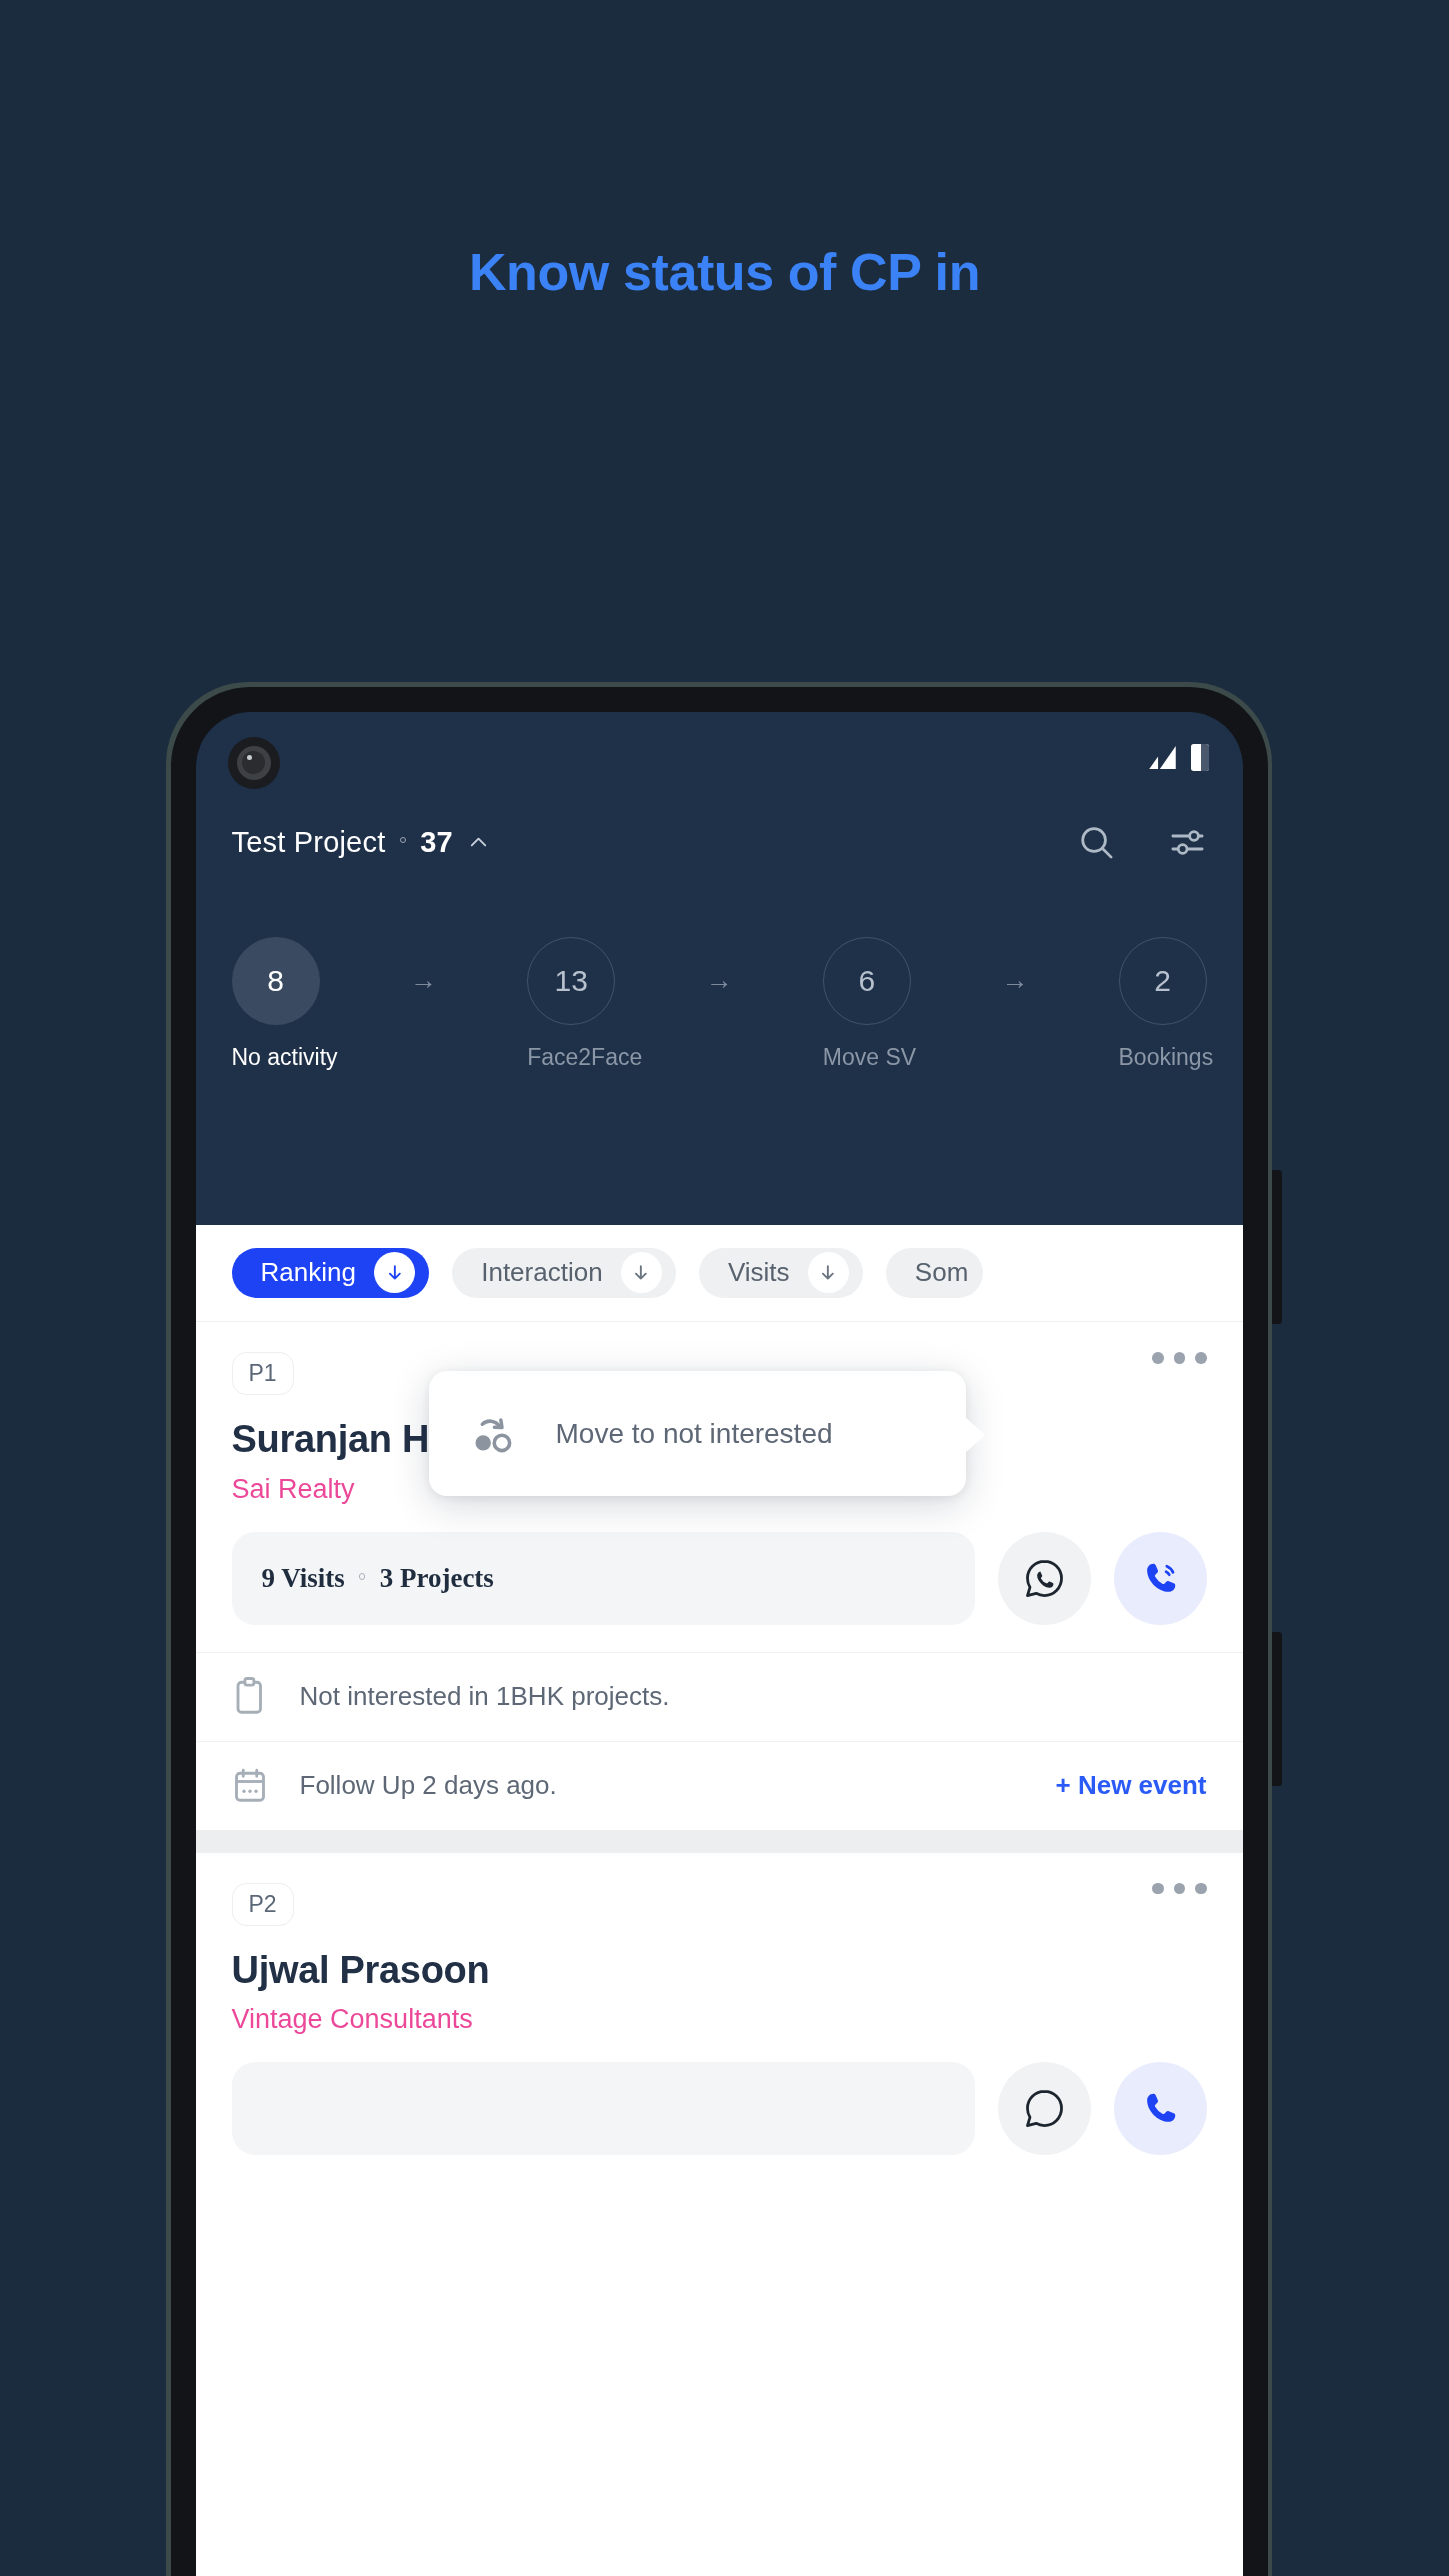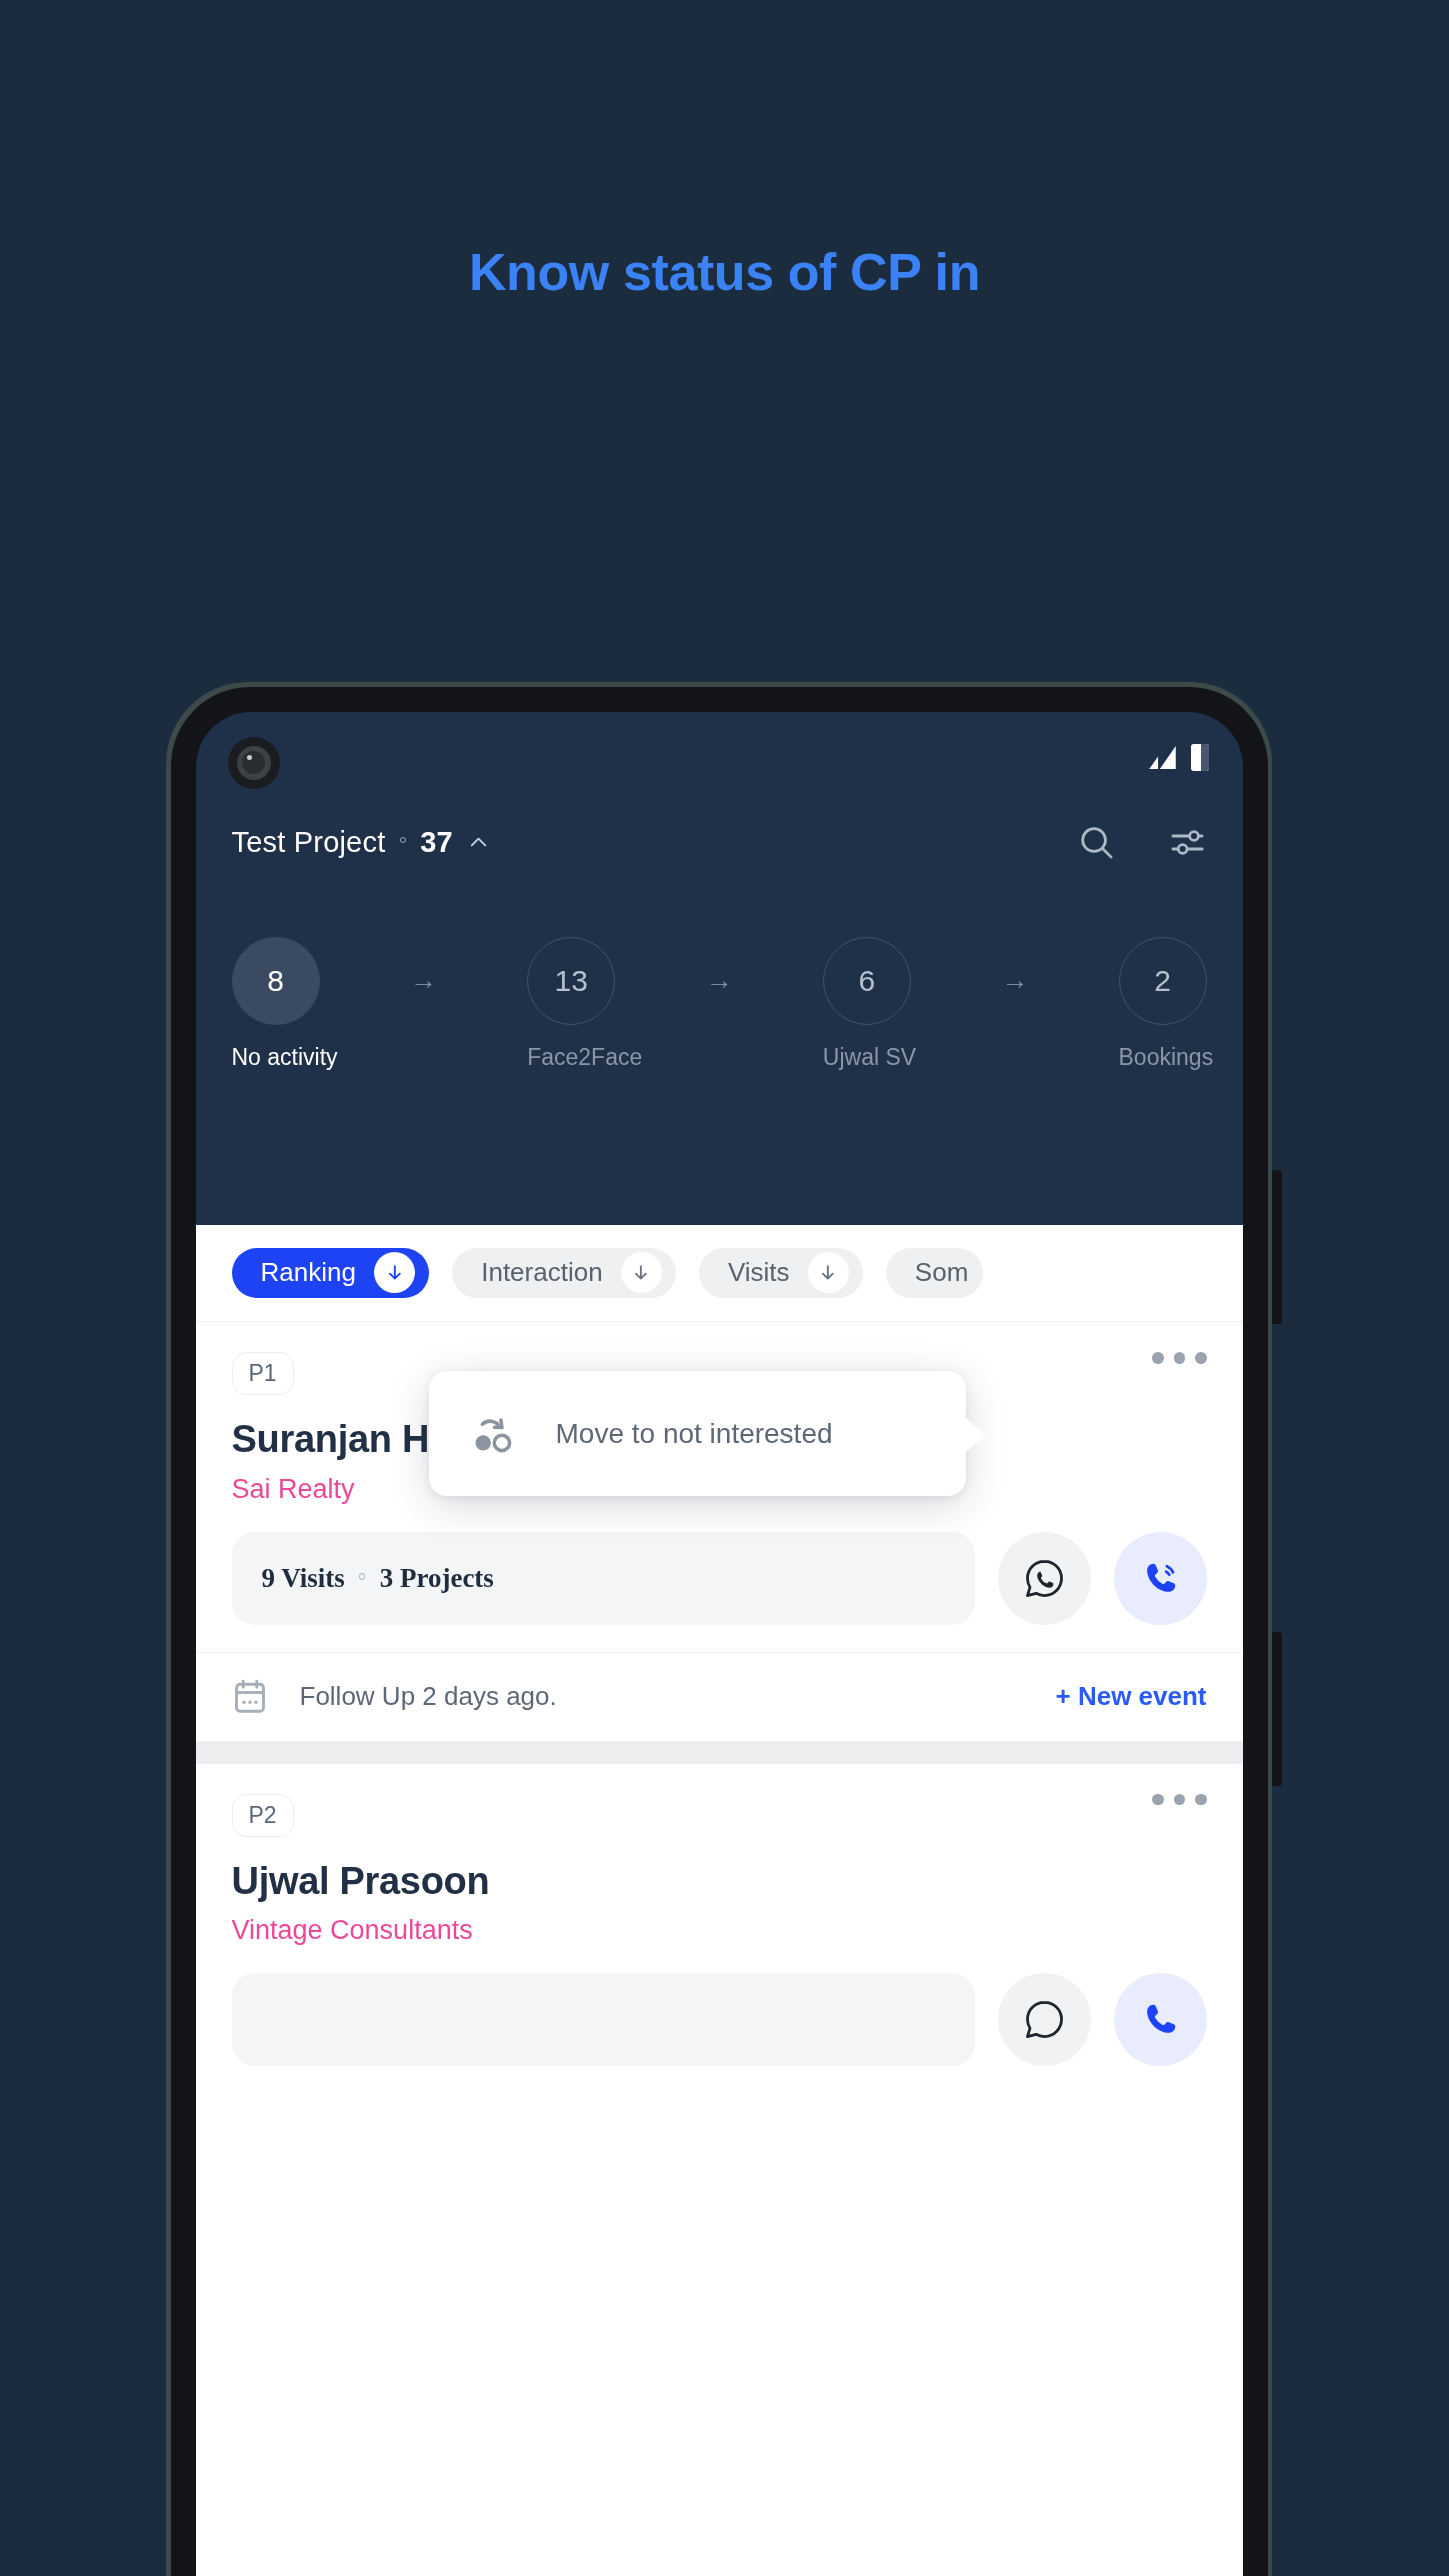--- a/index.html
+++ b/index.html
@@ -307,21 +307,21 @@
           <div class="farrow">→</div>
           <div class="fcircle dim">
             <span>2</span>
           </div>
         </div>
         <div class="funnel-labels">
           <div class="flabel active">No activity</div>
           <div class="flabel-gap"></div>
           <div class="flabel">Face2Face</div>
           <div class="flabel-gap"></div>
-          <div class="flabel">Ujwal SV</div>
+          <div class="flabel">Move SV</div>
           <div class="flabel-gap"></div>
           <div class="flabel">Bookings</div>
         </div>
       </div>
 
       <div class="sheet">
 
         <div class="chips">
           <div class="chip active">
             <span>Ranking</span>
@@ -393,20 +393,29 @@
             </div>
             <div class="circ-btn call">
               <svg width="45" height="45" viewBox="0 0 32 32" fill="none">
                 <path d="M11 5.5c.8 0 1.3.4 1.6 1.1l1.5 3.5c.3.7.1 1.3-.4 1.8l-1.2 1.2c-.5.5-.6 1-.3 1.6a15 15 0 0 0 5.1 5.1c.6.3 1.1.2 1.6-.3l1.2-1.2c.5-.5 1.1-.7 1.8-.4l3.5 1.5c.7.3 1.1.8 1.1 1.6 0 2.6-2.1 4.5-4.6 4.5C14.2 25.5 6.5 17.8 6.5 10.1 6.5 7.6 8.4 5.5 11 5.5z" fill="#1e43f5"></path>
                 <path d="M20.5 7.3a8.5 8.5 0 0 1 4.4 4.3" stroke="#1e43f5" stroke-width="2" stroke-linecap="round"></path>
                 <path d="M20 11.2a4.6 4.6 0 0 1 2.2 2.1" stroke="#1e43f5" stroke-width="2" stroke-linecap="round"></path>
               </svg>
             </div>
           </div>
 
+          <div class="cp-row">
+            <span class="rowicon">
+              <svg width="36" height="39" viewBox="0 0 24 26" fill="none">
+                <rect x="4" y="3.5" width="15" height="20" rx="2.4" stroke="#a6aeb8" stroke-width="1.9"></rect>
+                <rect x="8.6" y="1" width="6" height="4.4" rx="1.4" stroke="#a6aeb8" stroke-width="1.9" fill="#ffffff"></rect>
+              </svg>
+            </span>
+            <span class="rowtext">Not interested in 1BHK projects.</span>
+          </div>
 
           <div class="cp-row">
             <span class="rowicon">
               <svg width="36" height="38" viewBox="0 0 24 25" fill="none">
                 <rect x="3" y="4" width="18" height="18" rx="2.4" stroke="#a6aeb8" stroke-width="1.9"></rect>
                 <path d="M3 9.5h18" stroke="#a6aeb8" stroke-width="1.9"></path>
                 <path d="M7.5 2v4M16.5 2v4" stroke="#a6aeb8" stroke-width="1.9" stroke-linecap="round"></path>
                 <circle cx="8" cy="16" r="1.1" fill="#a6aeb8"></circle>
                 <circle cx="12" cy="16" r="1.1" fill="#a6aeb8"></circle>
                 <circle cx="16" cy="16" r="1.1" fill="#a6aeb8"></circle>

